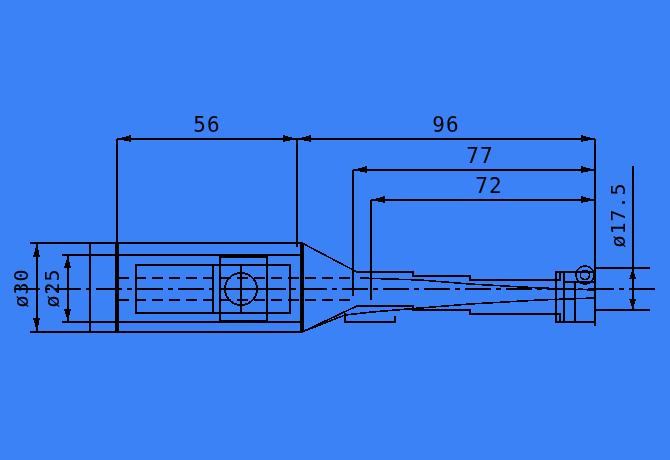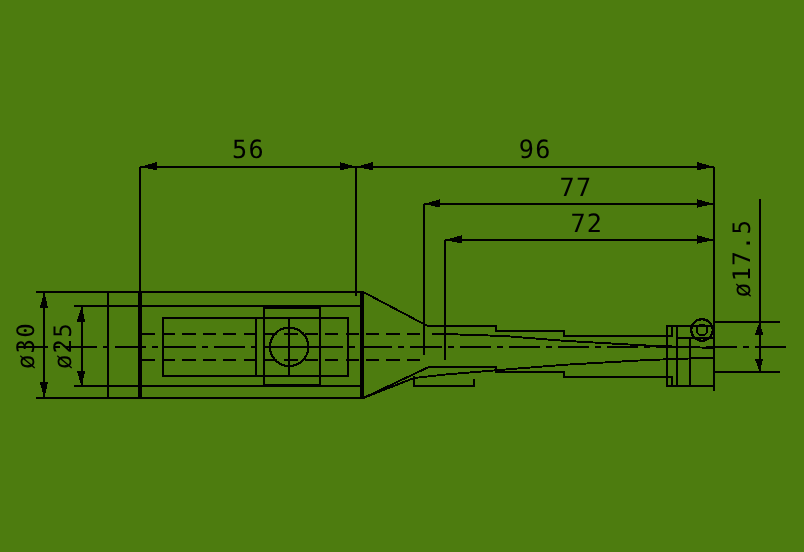--- a/index.html
+++ b/index.html
@@ -8,21 +8,21 @@
     padding: 0;
     background: #ffffff;
   }
   body {
     font-family: "Liberation Sans", sans-serif;
   }
   #sheet {
     position: relative;
     width: 670px;
     height: 460px;
-    background: #4d7c0f;
+    background: #3b82f6;
     overflow: hidden;
   }
   #sheet svg {
     display: block;
     position: absolute;
     top: 0;
     left: 0;
   }
   .dimtext {
     font-family: "DejaVu Sans Mono", "Liberation Mono", monospace;

